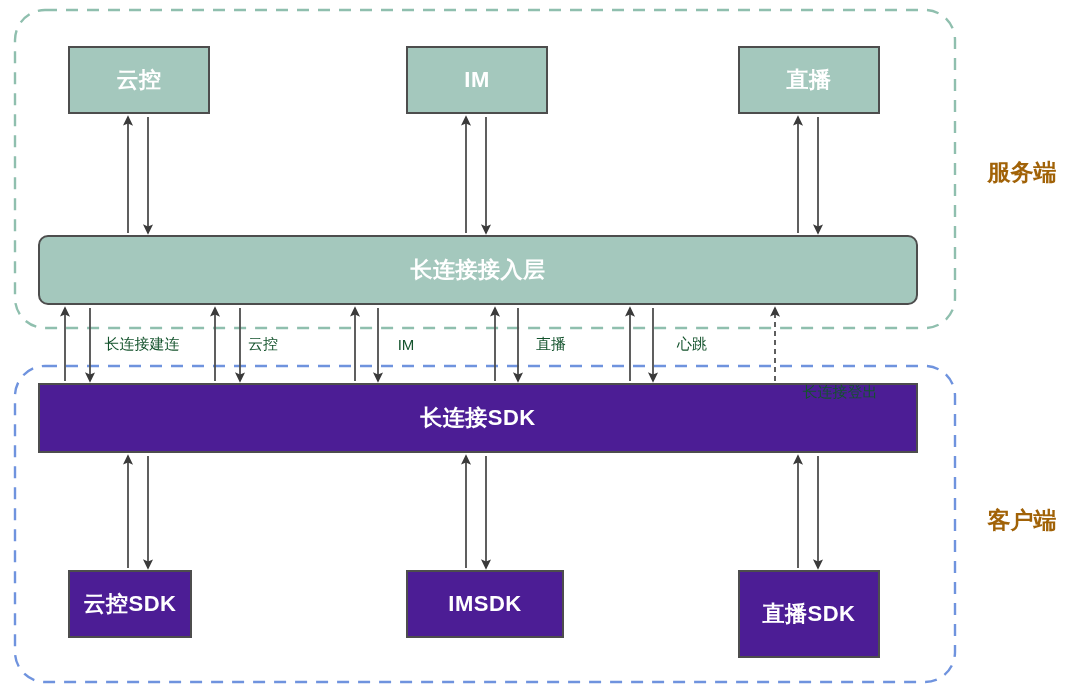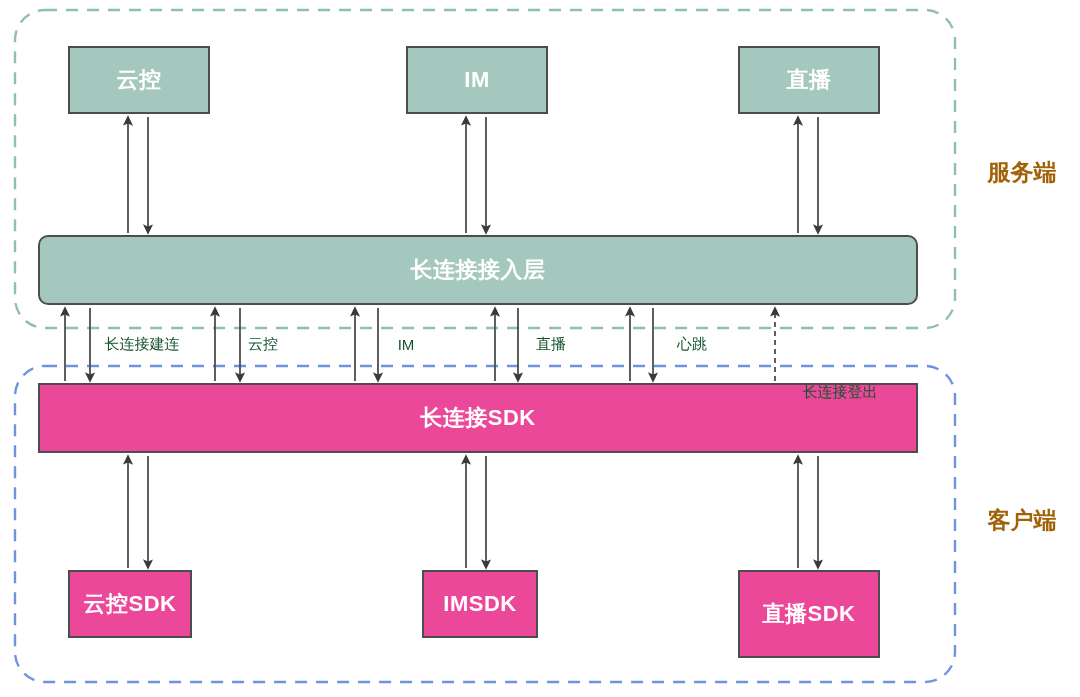--- a/index.html
+++ b/index.html
@@ -33,21 +33,21 @@
     justify-content: center;
     color: #ffffff;
     font-weight: bold;
     letter-spacing: 0.5px;
     user-select: none;
   }
   .node-green {
     background: #a4c8bd;
   }
   .node-blue {
-    background: #ec4899;
+    background: #4c1d95;
   }
   .edge-label {
     position: absolute;
     color: #14532d;
     font-size: 15px;
     text-align: center;
     white-space: nowrap;
     transform: translate(-50%, -50%);
     user-select: none;
   }
@@ -117,21 +117,21 @@
       </div>
       <div class="node-box node-green" style="left: 38px; top: 235px; width: 880px; height: 70px; font-size: 22px; border-radius: 10px;">
         <span>长连接接入层</span>
       </div>
       <div class="node-box node-blue" style="left: 38px; top: 383px; width: 880px; height: 70px; font-size: 22px;">
         <span>长连接SDK</span>
       </div>
       <div class="node-box node-blue" style="left: 68px; top: 570px; width: 124px; height: 68px; font-size: 22px;">
         <span>云控SDK</span>
       </div>
-      <div class="node-box node-blue" style="left: 406px; top: 570px; width: 116px; height: 68px; font-size: 22px; margin-left: 16px;">
+      <div class="node-box node-blue" style="left: 406px; top: 570px; width: 158px; height: 68px; font-size: 22px;">
         <span>IMSDK</span>
       </div>
       <div class="node-box node-blue" style="left: 738px; top: 570px; width: 142px; height: 88px; font-size: 22px;">
         <span>直播SDK</span>
       </div>
     </div>
   <div id="edge-labels-layer">
       <div class="edge-label" style="left: 142px; top: 344px;">长连接建连</div>
       <div class="edge-label" style="left: 263px; top: 344px;">云控</div>
       <div class="edge-label" style="left: 406px; top: 344px;">IM</div>

